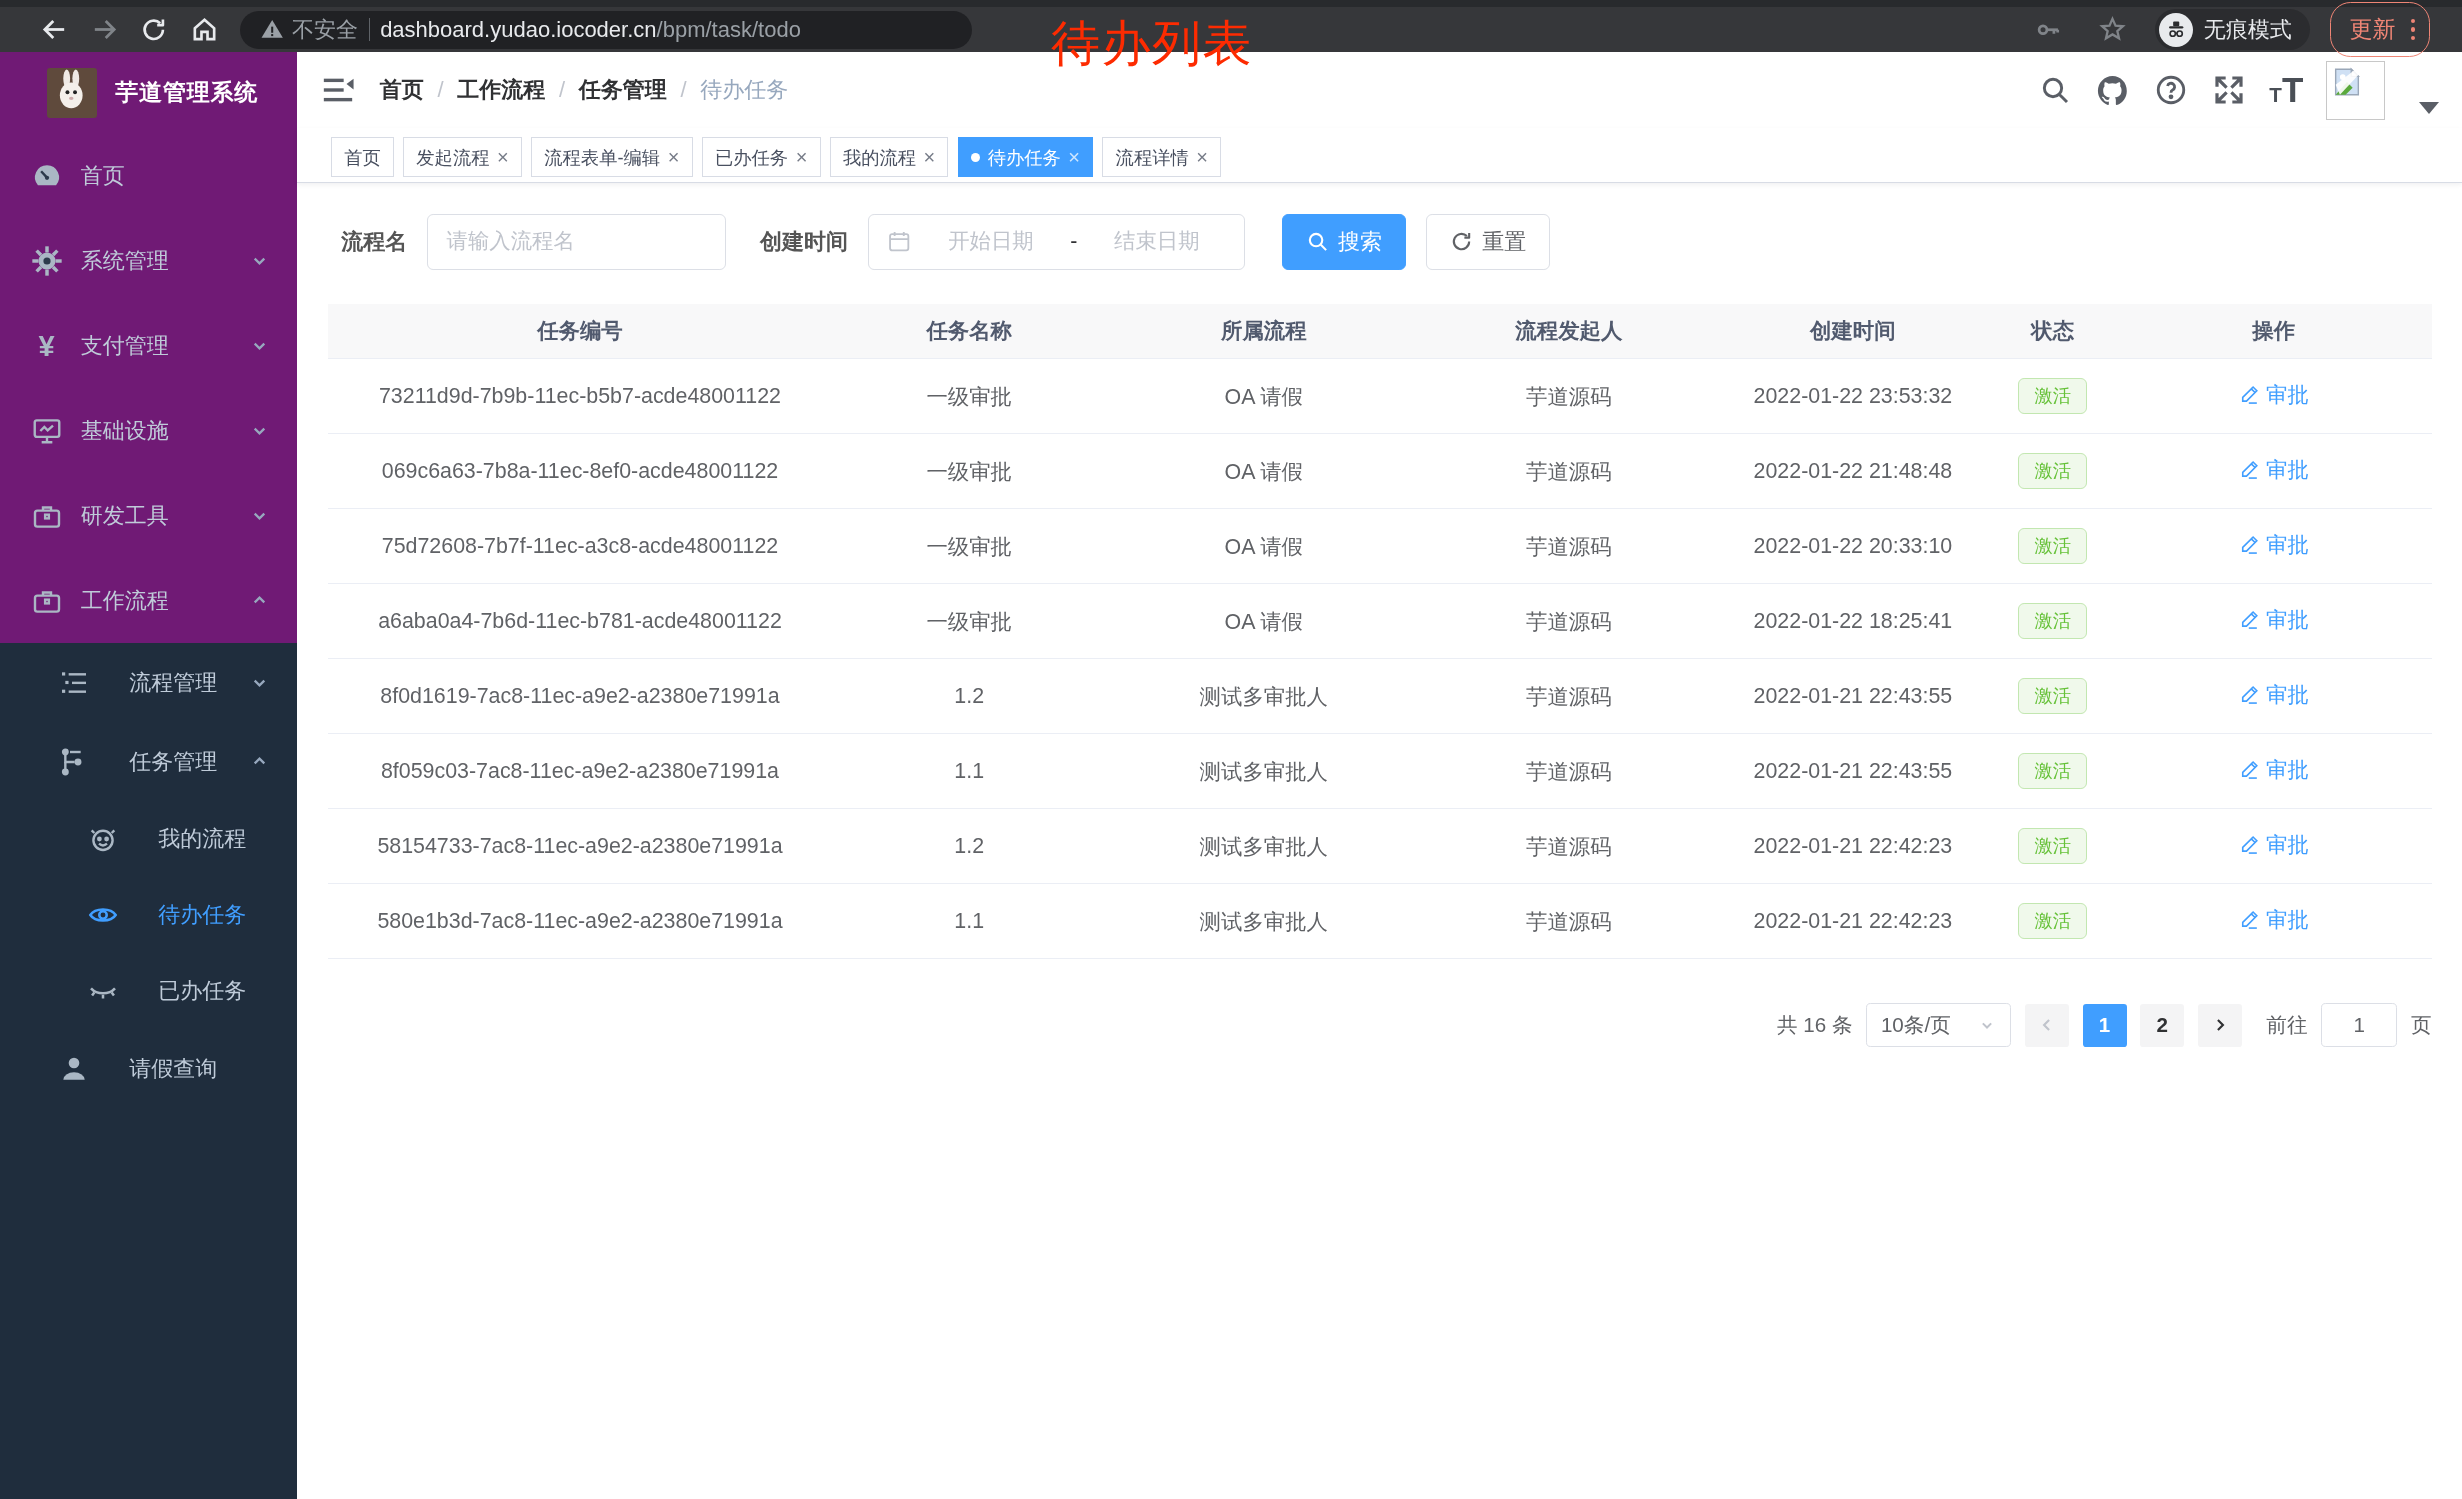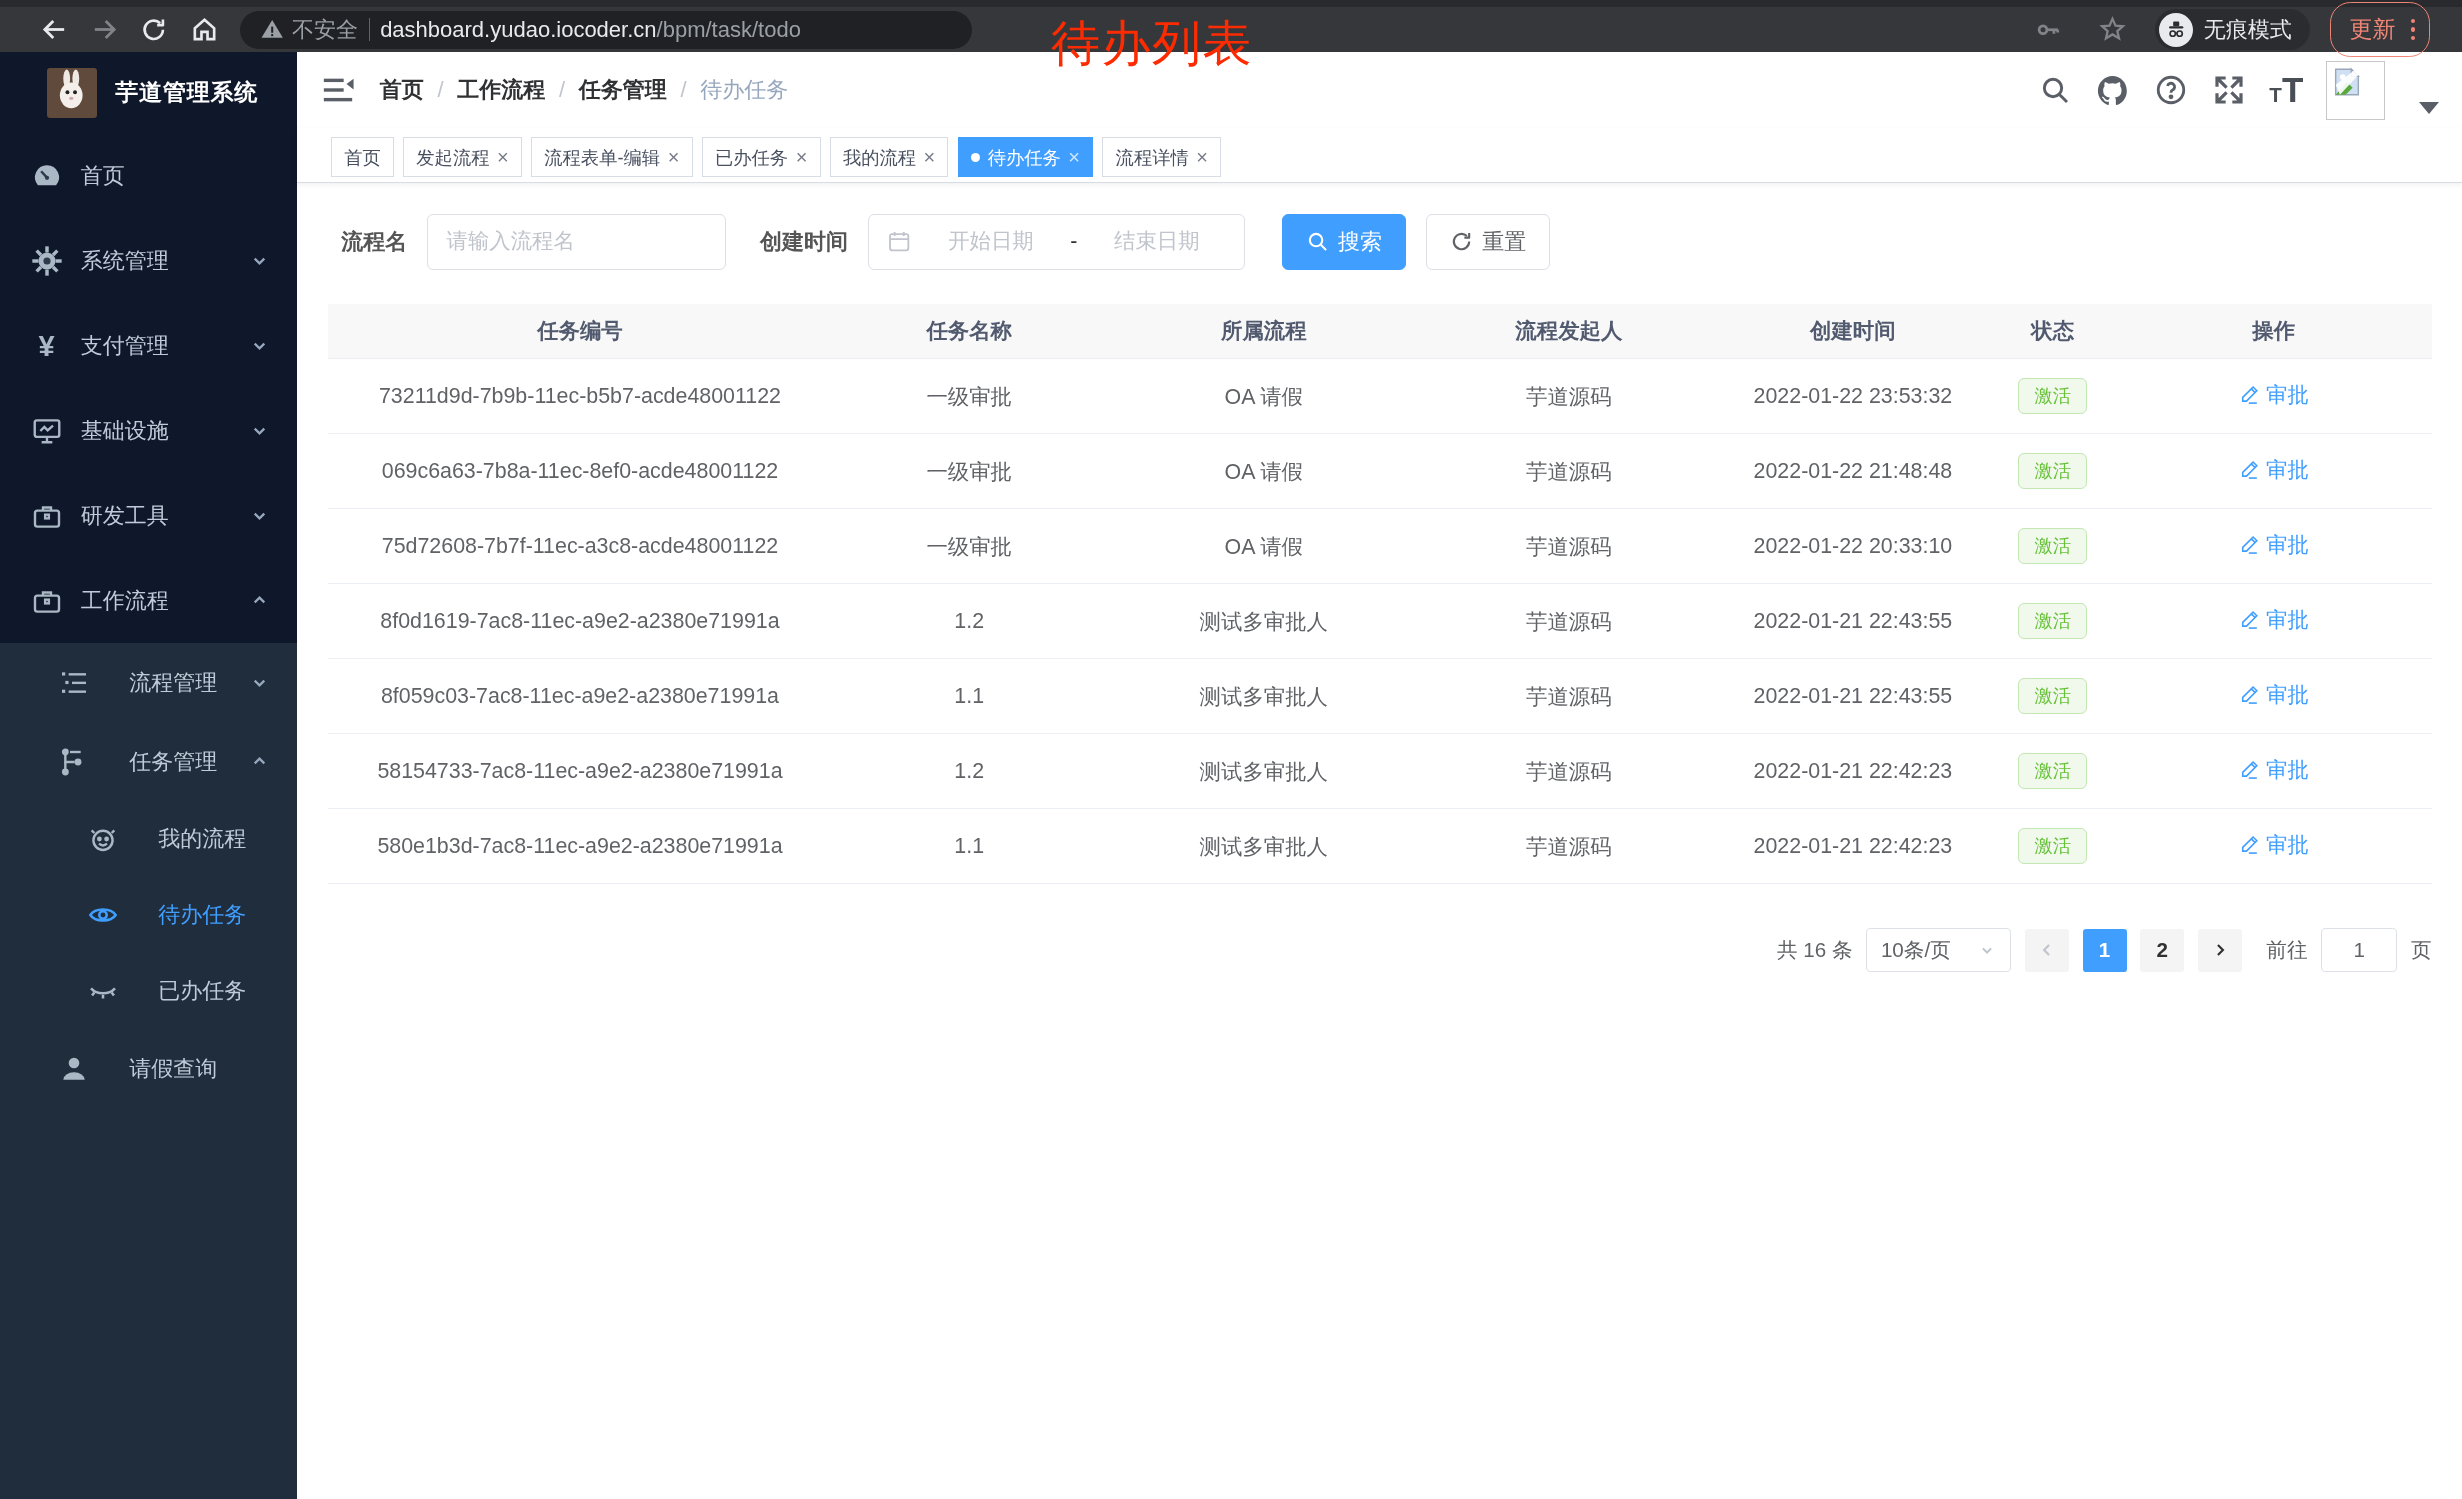--- a/index.html
+++ b/index.html
@@ -24,21 +24,21 @@
   .dots i { width:4.6px; height:4.6px; border-radius:50%; background:#ef8575; }
 
   
   .annotation { position:absolute; left:1051px; top:10.7px; font-size:49px; font-weight:500; color:#fd2b01; z-index:50; letter-spacing:1.5px; }
 
   
   .app { display:flex; height:1448px; }
 
   
   .sidebar { width:297px; flex:none; background:#1f2d3d; color:#bfcbd9; }
-  .side-top { background:#0f172a; }
+  .side-top { background:#701a75; }
   .logo-row { height:81px; display:flex; align-items:center; gap:18.3px; padding-left:47px; }
   .logo-title { color:#fff; font-size:23px; font-weight:700; letter-spacing:0.8px; }
   .menu-item { height:85px; display:flex; align-items:center; padding:0 26px 0 30.5px; gap:0; cursor:pointer; }
   .menu-item .mi-ico { width:32px; height:32px; flex:none; color:#aab7c4; margin-right:18.3px; }
   .menu-item .mi-label { font-size:22px; flex:1; }
   .menu-item .mi-arrow { width:23px; height:23px; color:#97a8be; }
   .submenu { background:#1f2d3d; }
   .submenu .menu-item { height:79px; padding-left:58px;gap:21px; }
   .submenu .lvl2 { padding-left:87px; height:76px; }
   .menu-item.active { color:#409eff; }
@@ -575,20 +575,36 @@
               <td><a class="action-link">
                   <svg viewBox="0 0 24 24" fill="none" stroke="currentColor" stroke-width="1.8">
                     <path d="M13.8 5.4 18 9.6 8.4 19.2H4.2v-4.2z"></path>
                     <path d="M13.8 5.4l2-2 4.2 4.2-2 2"></path>
                     <path d="M11 21.4h9"></path>
                   </svg>
                   <span>审批</span>
                 </a></td>
             </tr>
             <tr>
+              <td>a6aba0a4-7b6d-11ec-b781-acde48001122</td>
+              <td>一级审批</td>
+              <td>OA 请假</td>
+              <td>芋道源码</td>
+              <td>2022-01-22 18:25:41</td>
+              <td><span class="badge">激活</span></td>
+              <td><a class="action-link">
+                  <svg viewBox="0 0 24 24" fill="none" stroke="currentColor" stroke-width="1.8">
+                    <path d="M13.8 5.4 18 9.6 8.4 19.2H4.2v-4.2z"></path>
+                    <path d="M13.8 5.4l2-2 4.2 4.2-2 2"></path>
+                    <path d="M11 21.4h9"></path>
+                  </svg>
+                  <span>审批</span>
+                </a></td>
+            </tr>
+            <tr>
               <td>8f0d1619-7ac8-11ec-a9e2-a2380e71991a</td>
               <td>1.2</td>
               <td>测试多审批人</td>
               <td>芋道源码</td>
               <td>2022-01-21 22:43:55</td>
               <td><span class="badge">激活</span></td>
               <td><a class="action-link">
                   <svg viewBox="0 0 24 24" fill="none" stroke="currentColor" stroke-width="1.8">
                     <path d="M13.8 5.4 18 9.6 8.4 19.2H4.2v-4.2z"></path>
                     <path d="M13.8 5.4l2-2 4.2 4.2-2 2"></path>

